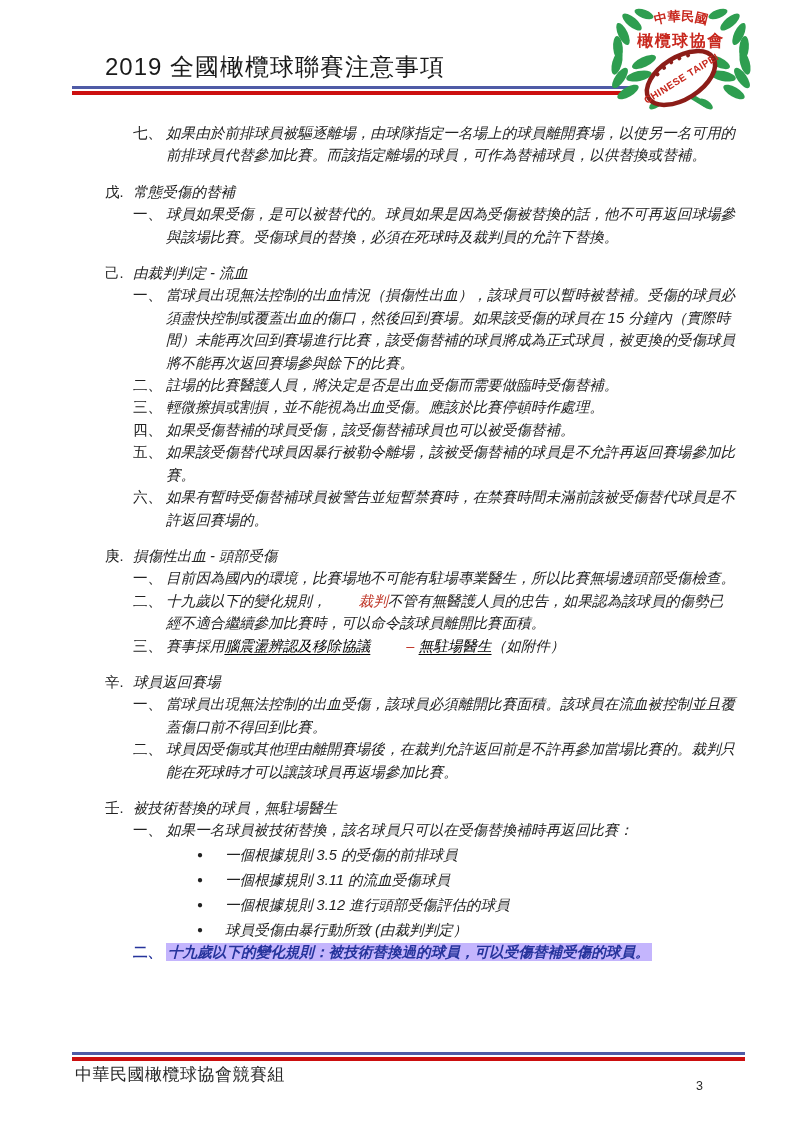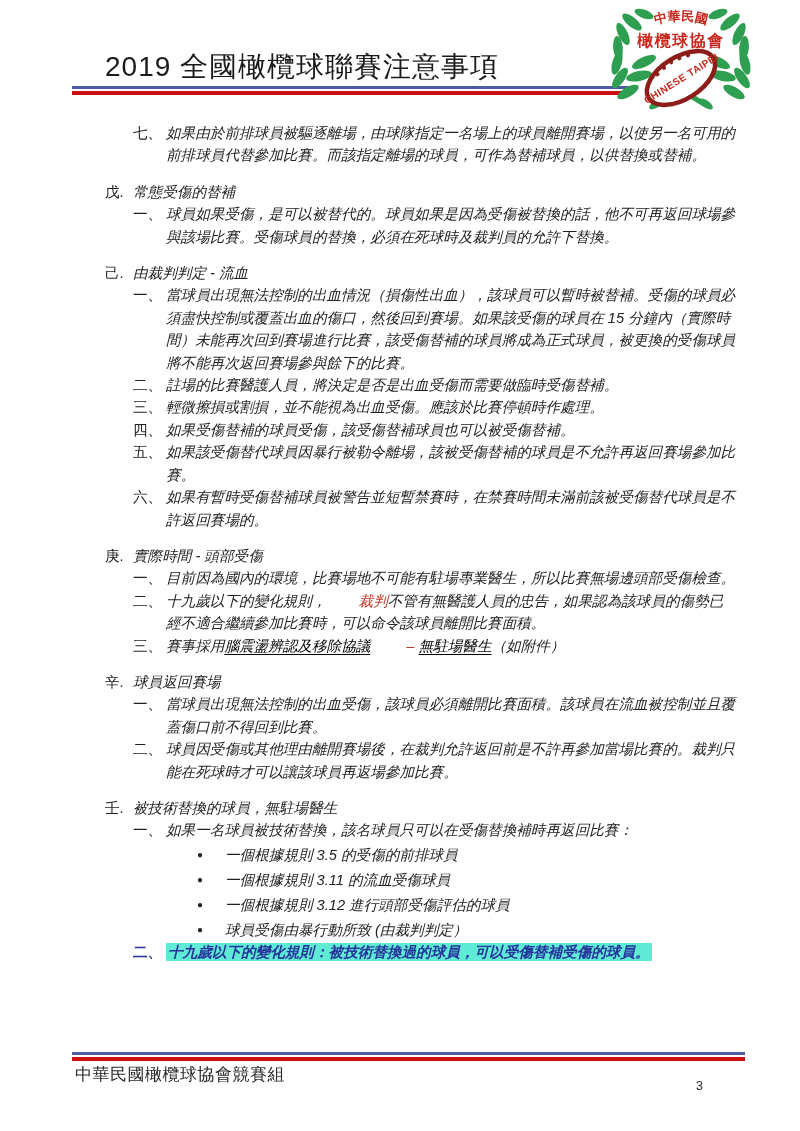--- a/index.html
+++ b/index.html
@@ -3,21 +3,21 @@
 <meta charset="utf-8">
 <style>
   html,body { margin:0; padding:0; background:#ffffff; }
   .page {
     position:relative; width:800px; height:1131px; background:#ffffff;
     font-family:"Liberation Sans", sans-serif; color:#1f1f1f; overflow:hidden;
   }
   
   .doc-title {
     position:absolute; left:105px; top:54px;
-    font-size:28px; line-height:26px; color:#1a1a1a; letter-spacing:1px;
+    font-size:24px; line-height:26px; color:#1a1a1a; letter-spacing:1px;
   }
   .header-rules { position:absolute; left:72px; top:86px; width:560px; }
   .footer-rules { position:absolute; left:72px; top:1052px; width:673px; }
   .rule-blue { height:2.5px; background:#4f5ba6; }
   .rule-gap  { height:2.5px; background:transparent; }
   .rule-red  { height:3.5px; background:#cc0f0f; }
   .logo { position:absolute; left:606px; top:4px; width:150px; height:115px; }
   
   .content {
     position:absolute; left:105px; top:122px; width:632px;
@@ -28,21 +28,21 @@
   .block.section .lab { width:28px; }
   .block.item { margin-left:28px; }
   .block.item .lab { width:33px; }
   .block.bullet { margin-left:92px; margin-top:2.5px; }
   .block.bullet .lab { width:28px; font-size:10px; line-height:22.4px; }
   .txt { flex:1; min-width:0;font-style:italic; }
   .spacer { height:14px; }
   .run-red { color:#c0392b;margin-left:32px; }
   .run-red-underline { color:#000000; text-decoration:underline; text-underline-offset:3px; }
   .run-highlight {
-    background:#5eead4; color:#26349c; font-weight:700;
+    background:#c4b5fd; color:#26349c; font-weight:700;
     padding:1px 2px;
   }
   .lab-blue { color:#26349c; font-weight:700; }
   
   .footer-org {
     position:absolute; left:75px; top:1063px;
     font-size:17px; color:#2a2a2a; letter-spacing:0.5px;
   }
   .page-number {
     position:absolute; right:97px; top:1079px;
@@ -154,21 +154,21 @@
         <span class="lab">五、</span>
         <span class="txt"><span>如果該受傷替代球員因暴行被勒令離場，該被受傷替補的球員是不允許再返回賽場參加比賽。</span></span>
       </div>
       <div class="block item">
         <span class="lab">六、</span>
         <span class="txt"><span>如果有暫時受傷替補球員被警告並短暫禁賽時，在禁賽時間未滿前該被受傷替代球員是不許返回賽場的。</span></span>
       </div>
       <div class="spacer"></div>
       <div class="block section">
         <span class="lab">庚.</span>
-        <span class="txt">實際時間 - 頭部受傷</span>
+        <span class="txt">損傷性出血 - 頭部受傷</span>
       </div>
       <div class="block item">
         <span class="lab">一、</span>
         <span class="txt"><span>目前因為國內的環境，比賽場地不可能有駐場專業醫生，所以比賽無場邊頭部受傷檢查。</span></span>
       </div>
       <div class="block item">
         <span class="lab">二、</span>
         <span class="txt"><span>十九歲以下的變化規則，</span><span class="run-red">裁判</span><span>不管有無醫護人員的忠告，如果認為該球員的傷勢已經不適合繼續參加比賽時，可以命令該球員離開比賽面積。</span></span>
       </div>
       <div class="block item">

